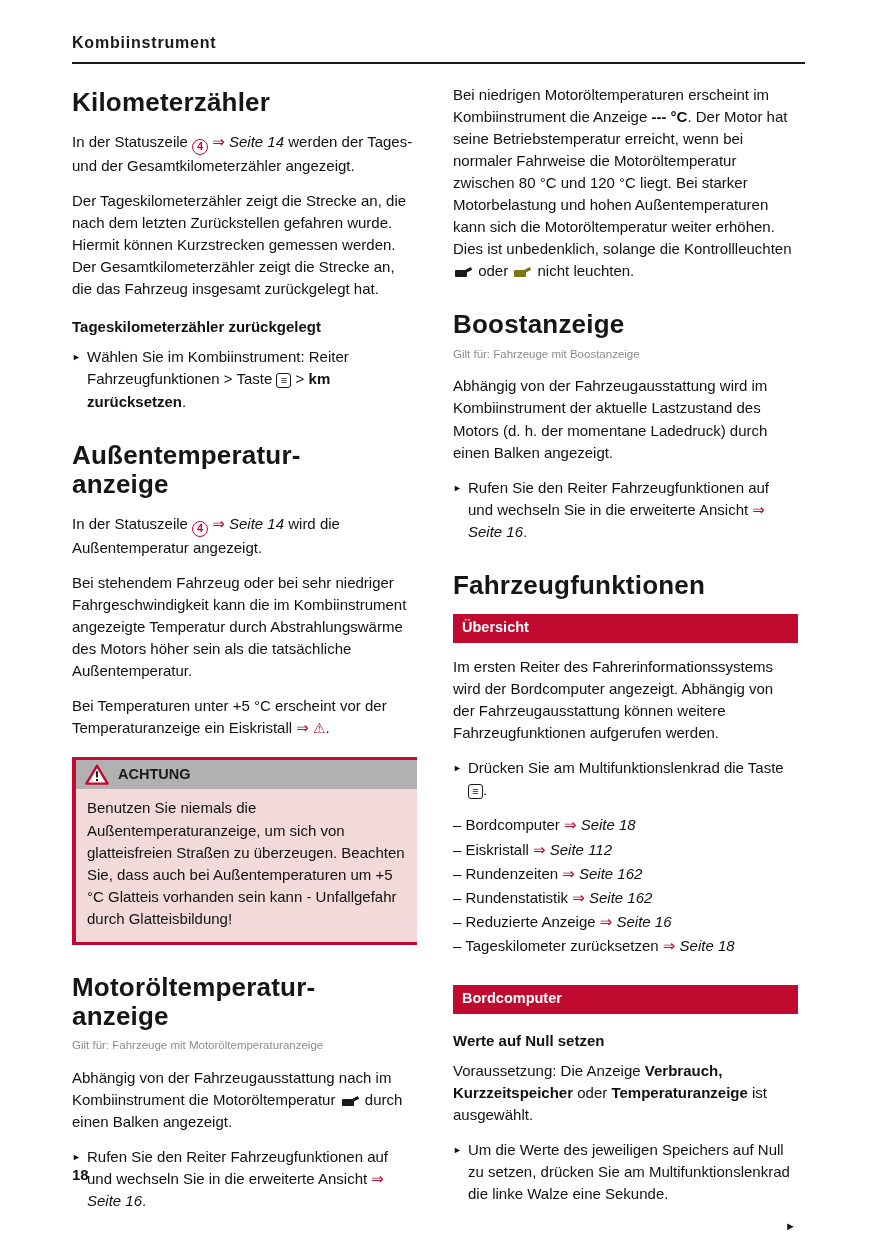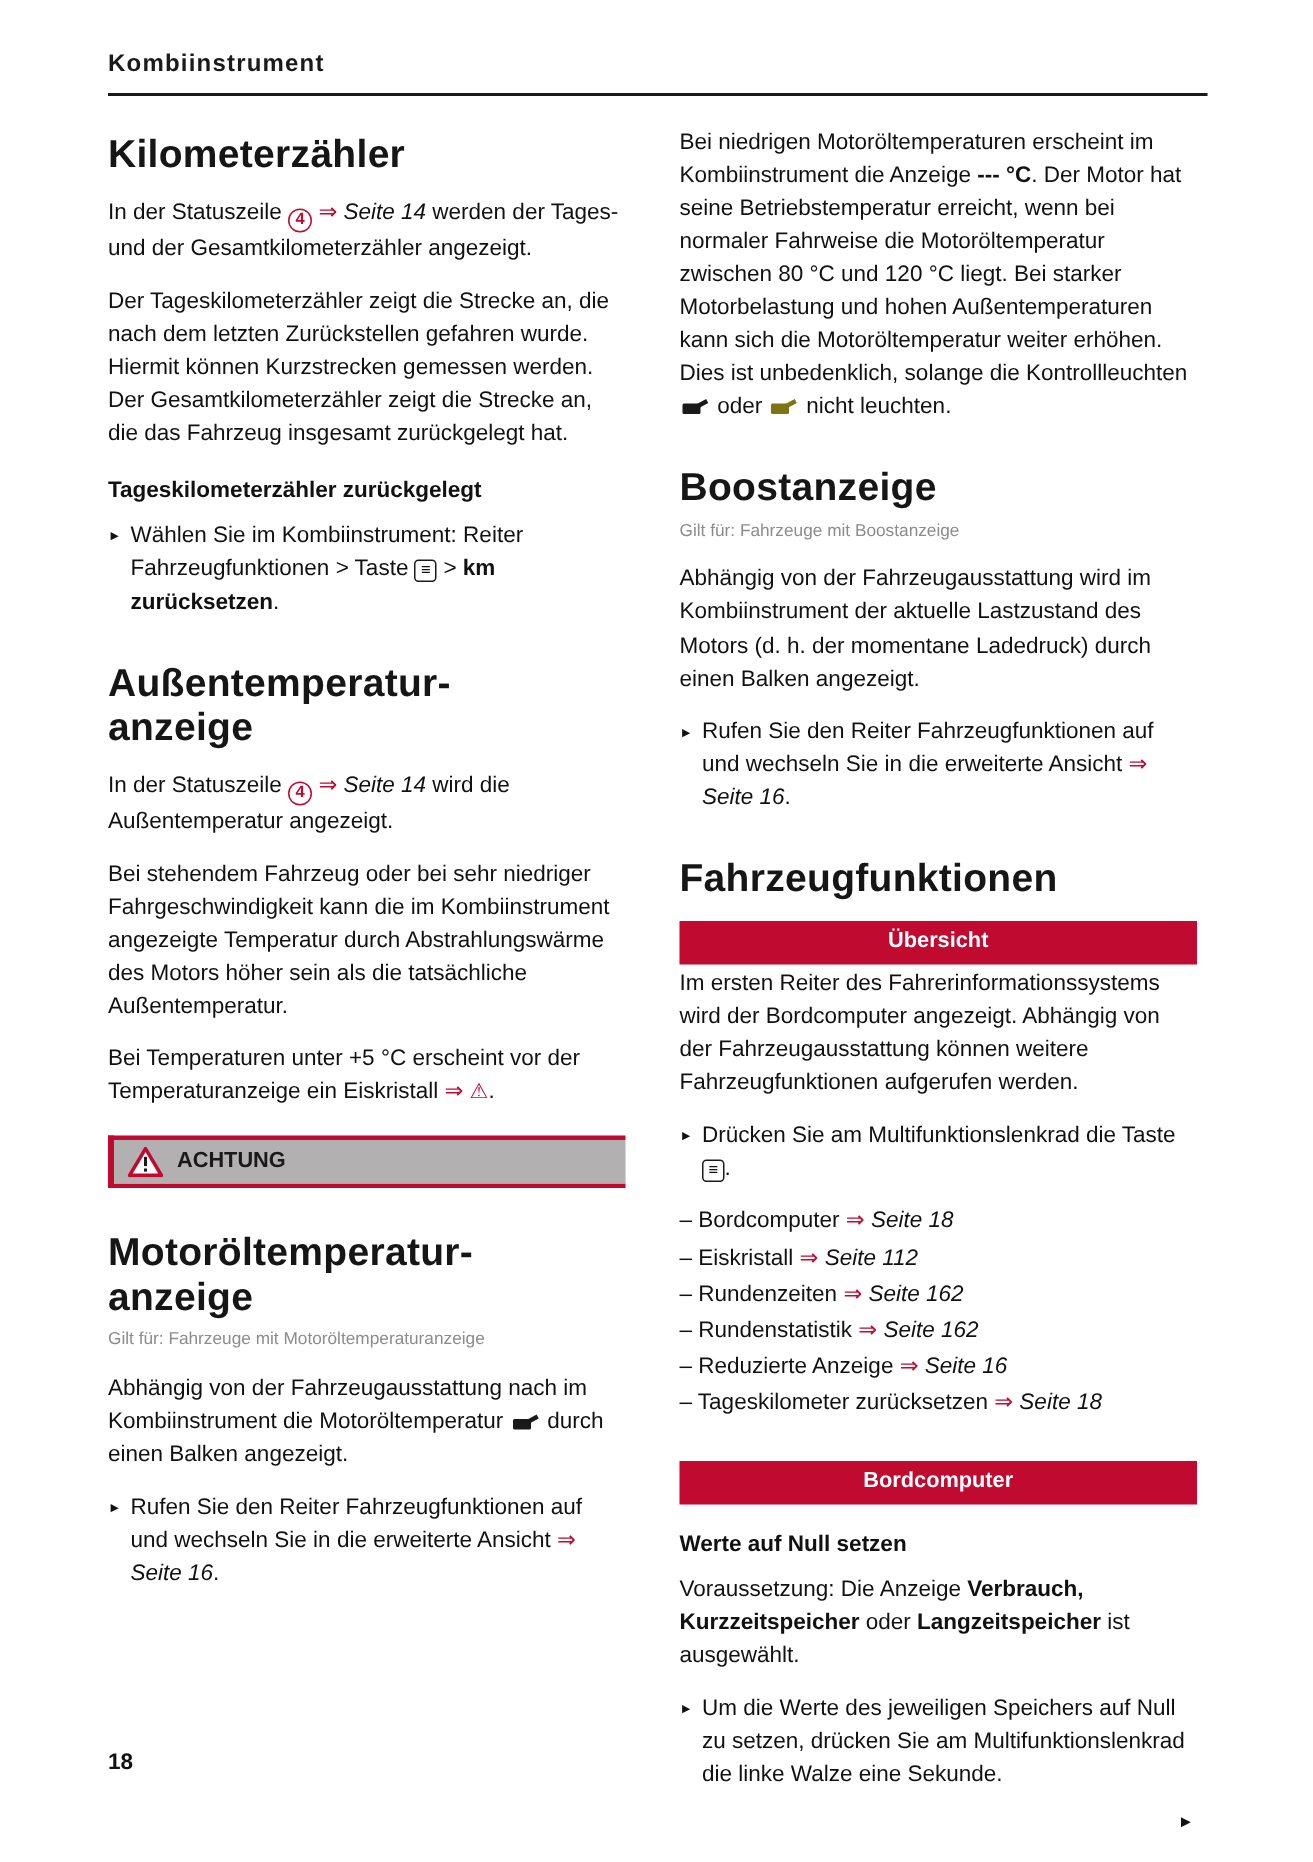--- a/index.html
+++ b/index.html
@@ -16,21 +16,21 @@
   .col{ width:345px; font-size:15px; line-height:1.47; }
   p.para{ margin:0 0 13px; }
   .h1{ font-size:26px; line-height:1.12; font-weight:700; color:#161616; margin:28px 0 14px; letter-spacing:0.2px; }
   .h1.first{ margin-top:4px; }
   .tline{ display:block; }
   .subhead{ font-weight:700; margin:16px 0 8px; }
   .bullet{ display:flex; margin:0 0 13px; }
   .bmark{ flex:0 0 15px; font-size:9px; line-height:22px; color:#111; }
   .btext{ flex:1; }
   .applies{ font-size:11.5px; color:#8c8c8c; margin:-8px 0 13px; }
-  .banner{ background:var(--red); color:#fff; font-weight:700; font-size:14.5px; padding:3px 9px 5px; margin:6px 0 2px;text-align:center; }
+  .banner{ background:var(--red); color:#fff; font-weight:700; font-size:14.5px; padding:3px 9px 5px; margin:6px 0 13px; }
   .banner.spaced{ margin-top:28px; }
   .warnbox{ margin:18px 0 22px; border-left:4px solid var(--red); border-top:3px solid var(--red); border-bottom:3px solid var(--red); }
   .warnhead{ display:flex; gap:9px; background:#b2b0b0; padding:4px 9px; }
   .warnlabel{ font-weight:700; font-size:14.5px; color:#1a1a1a; }
   .warnbody{ background:#f2dada; padding:8px 11px 12px; }
   .dashlist{ margin:2px 0 14px; }
   .dash-item{ padding-left:14px; text-indent:-14px; margin:2px 0; }
   .cont{ text-align:right; font-size:11px; margin-top:8px; padding-right:2px; }
   .pagenum{ position:absolute; left:72px; top:1166px; font-size:15px; font-weight:700; color:#111; }
 
@@ -93,20 +93,21 @@
 
       <div class="warnbox">
         <div class="warnhead">
           <svg class="warnicon" viewBox="0 0 24 21" width="24" height="21" aria-hidden="true">
             <path d="M12 1.8 L22.6 19.6 H1.4 Z" fill="#ffffff" stroke="#c00a30" stroke-width="2.4" stroke-linejoin="round"></path>
             <rect x="11" y="7.2" width="2" height="6.2" fill="#1a1a1a"></rect>
             <rect x="11" y="15" width="2" height="2.1" fill="#1a1a1a"></rect>
           </svg>
           <span class="warnlabel">ACHTUNG</span>
         </div>
+        <div class="warnbody">Benutzen Sie niemals die Außentemperaturanzeige, um sich von glatteisfreien Straßen zu überzeugen. Beachten Sie, dass auch bei Außentemperaturen um +5 °C Glatteis vorhanden sein kann - Unfallgefahr durch Glatteisbildung!</div>
       </div>
 
       <h1 class="h1">
         <span class="tline">Motoröltemperatur-</span>
         <span class="tline">anzeige</span>
       </h1>
       <div class="applies">Gilt für: Fahrzeuge mit Motoröltemperaturanzeige</div>
       <p class="para"><span class="seg-p">Abhängig von der Fahrzeugausstattung nach im Kombiinstrument die Motoröltemperatur </span><span class="seg-oil"></span><span class="seg-p"> durch einen Balken angezeigt.</span></p>
       <div class="bullet">
         <span class="bmark">►</span>
@@ -139,21 +140,21 @@
         <div class="dash-item"><span class="seg-p">– Bordcomputer </span><span class="seg-ar">⇒</span><span class="seg-i"> Seite 18</span></div>
         <div class="dash-item"><span class="seg-p">– Eiskristall </span><span class="seg-ar">⇒</span><span class="seg-i"> Seite 112</span></div>
         <div class="dash-item"><span class="seg-p">– Rundenzeiten </span><span class="seg-ar">⇒</span><span class="seg-i"> Seite 162</span></div>
         <div class="dash-item"><span class="seg-p">– Rundenstatistik </span><span class="seg-ar">⇒</span><span class="seg-i"> Seite 162</span></div>
         <div class="dash-item"><span class="seg-p">– Reduzierte Anzeige </span><span class="seg-ar">⇒</span><span class="seg-i"> Seite 16</span></div>
         <div class="dash-item"><span class="seg-p">– Tageskilometer zurücksetzen </span><span class="seg-ar">⇒</span><span class="seg-i"> Seite 18</span></div>
       </div>
 
       <div class="banner spaced">Bordcomputer</div>
       <div class="subhead">Werte auf Null setzen</div>
-      <p class="para"><span class="seg-p">Voraussetzung: Die Anzeige </span><span class="seg-b">Verbrauch, Kurzzeitspeicher</span><span class="seg-p"> oder </span><span class="seg-b">Langzeitspeicher</span><span class="seg-p"> ist ausgewählt.</span></p>
+      <p class="para"><span class="seg-p">Voraussetzung: Die Anzeige </span><span class="seg-b">Verbrauch, Kurzzeitspeicher</span><span class="seg-p"> oder </span><span class="seg-b">Temperaturanzeige</span><span class="seg-p"> ist ausgewählt.</span></p>
       <div class="bullet">
         <span class="bmark">►</span>
         <span class="btext"><span class="seg-p">Um die Werte des jeweiligen Speichers auf Null zu setzen, drücken Sie am Multifunktionslenkrad die linke Walze eine Sekunde.</span></span>
       </div>
 
       <div class="cont">
         <span>►</span>
       </div>
 
     </div>

